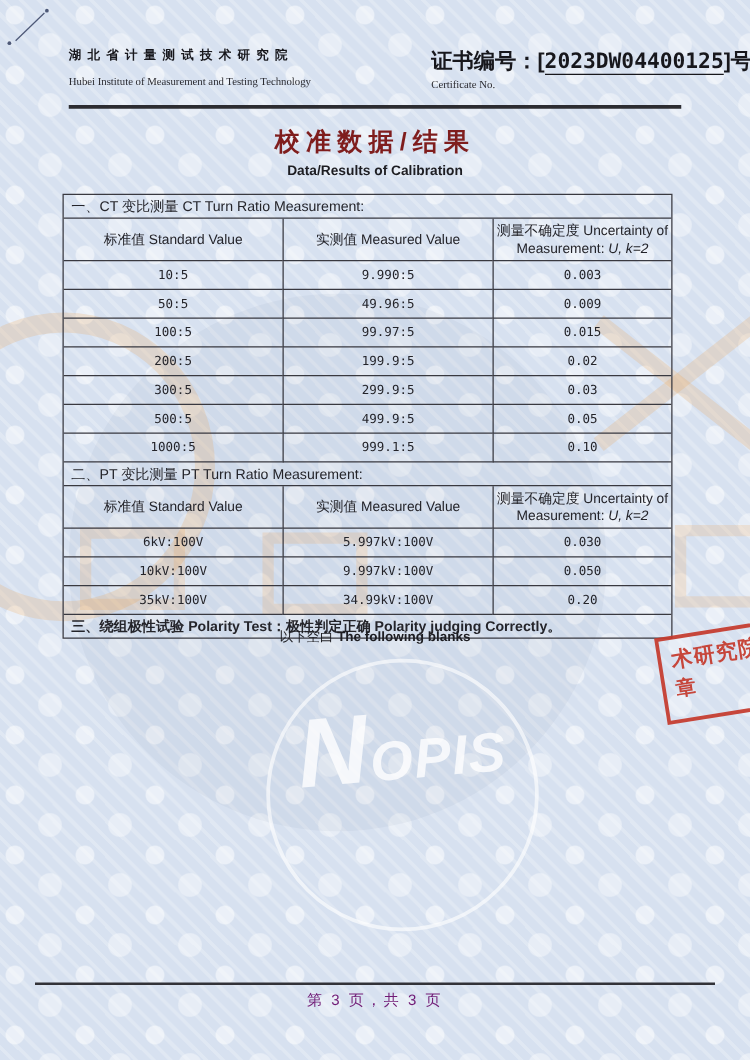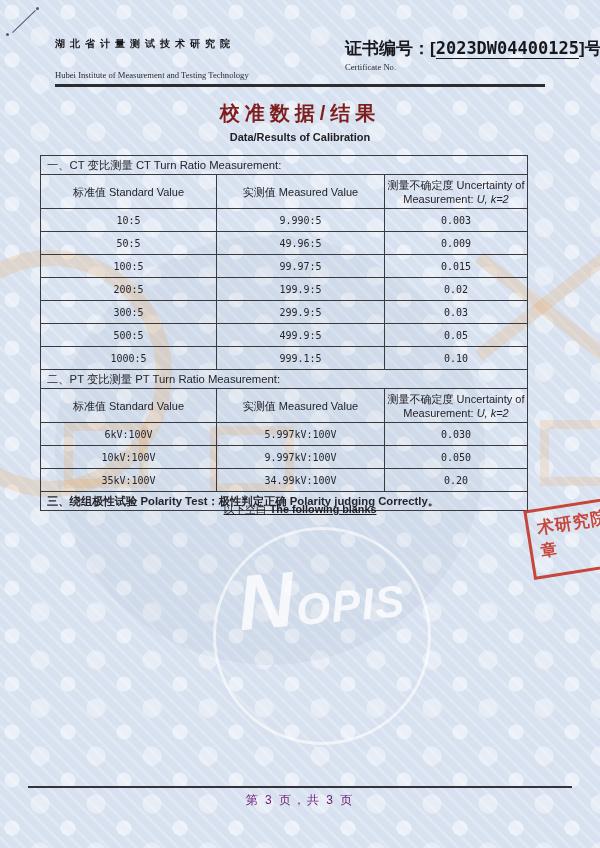--- a/index.html
+++ b/index.html
@@ -39,49 +39,49 @@
   .wm-logo .rest{font-size:44px;}
 
   .staple{position:absolute; left:6px; top:4px; width:40px; height:36px; z-index:2;}
   .staple .bar{position:absolute; left:2px; top:17px; width:32px; border-top:1.6px solid #4d5877;
     transform:rotate(-44deg);}
   .staple .d1,.staple .d2{position:absolute; width:3px; height:3px; border-radius:50%; background:#4d5877;}
   .staple .d1{left:0; top:29px;} .staple .d2{left:30px; top:3px;}
 
   .hdr{position:absolute; left:55px; top:37px; width:490px; z-index:2;}
   .hdr-cn{font-size:10px; font-weight:bold; letter-spacing:5px; color:#17171c;}
-  .hdr-en{font-size:8.6px; font-family:"Liberation Serif","DejaVu Serif",serif; margin-top:19px; color:#2a2a30;}
+  .hdr-en{font-size:8.6px; font-family:"Liberation Serif","DejaVu Serif",serif; margin-top:9px; color:#2a2a30;}
   .cert{position:absolute; left:290px; top:0;}
   .cert-line{font-size:17px; font-weight:bold; color:#17171c; white-space:nowrap;}
   .cert-num{font-family:"DejaVu Sans Mono","Liberation Mono",monospace; border-bottom:1.2px solid #17171c;}
   .cert-en{font-size:8.6px; font-family:Liberation Serif, serif; margin-top:2px; color:#2a2a30;}
 
   .rule-top{position:absolute; left:55px; top:84px; width:490px; height:3px; background:#2c2c31; z-index:2;}
 
   .doc-title{position:absolute; left:0; top:100px; width:100%; text-align:center; z-index:2;
     font-size:20px; font-weight:bold; letter-spacing:5px; color:#7f1d1d;}
   .doc-subtitle{position:absolute; left:0; top:131px; width:100%; text-align:center; z-index:2;
     font-size:11px; font-weight:bold; color:#1d1d22;}
 
-  .calib-box{position:absolute; left:40px; top:155px; width:488px; z-index:2;
+  .calib-box{position:absolute; left:50px; top:155px; width:488px; z-index:2;
     border:1.5px solid #393940; box-sizing:border-box; background:rgba(255,255,255,.0);}
   .sec-bar{height:17px; padding:1px 6px 0 6px; font-size:11.3px; display:flex; align-items:center;
     border-bottom:1px solid #393940; white-space:nowrap;}
   .sec-bar.last{border-bottom:none;font-weight:bold;}
   .tbl{display:grid; grid-template-columns:175px 168px 1fr;}
   .cell{display:flex; align-items:center; justify-content:center; text-align:center;
     border-bottom:1px solid #393940; height:22px; font-size:10px;
     font-family:"DejaVu Sans Mono","Liberation Mono",monospace;}
   .cell.c2,.cell.c3{border-left:1px solid #393940;}
   .cell.head{height:33px; flex-direction:column; justify-content:center; line-height:14px;
     font-family:"Liberation Sans","DejaVu Sans",sans-serif; font-size:11px;}
   .ital{font-style:italic;}
 
   .blank-note{position:absolute; left:0; top:503px; width:100%; text-align:center; z-index:2;
-    font-size:10.8px; color:#1d1d22;text-decoration:underline;}
+    font-size:10.8px; color:#1d1d22;}
   .blank-note .en{font-weight:bold;}
 
   .stamp{position:absolute; left:528px; top:501px; width:120px; height:70px; z-index:3;
     border:3.5px solid #c5392c; transform:rotate(-9deg); color:#c5392c; opacity:.92;
     box-sizing:border-box;}
   .stamp-l1{font-size:17px; font-weight:bold; letter-spacing:1px; margin:5px 0 0 8px; white-space:nowrap;}
   .stamp-l2{font-size:16px; font-weight:bold; margin:2px 0 0 8px;}
 
   .footer-rule{position:absolute; left:28px; top:786px; width:544px; height:2px; background:#323238; z-index:2;}
   .footer-text{position:absolute; left:0; top:792px; width:100%; text-align:center; z-index:2;

